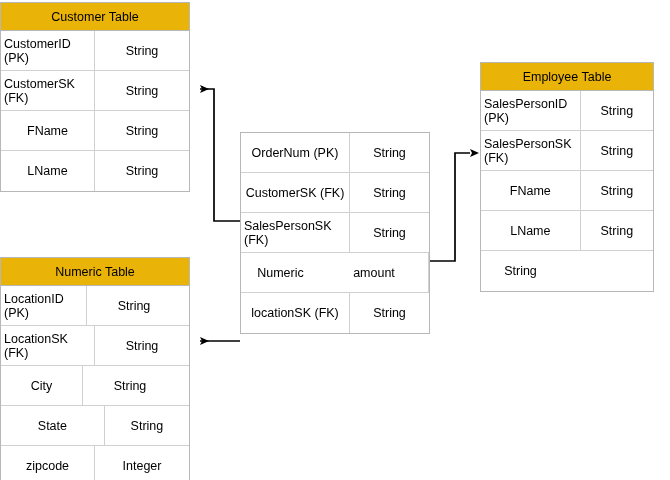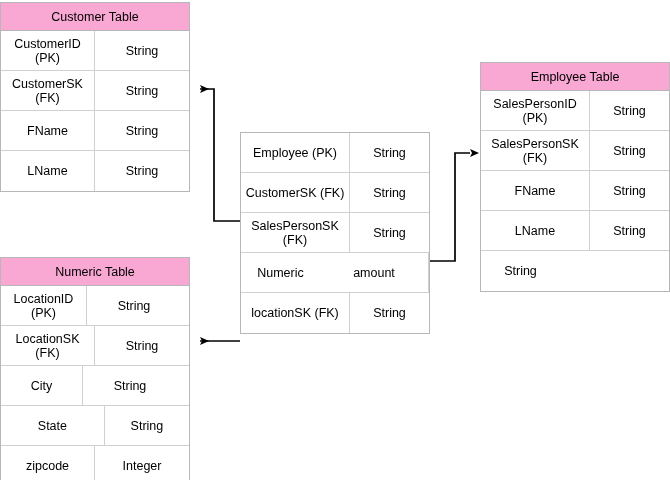--- a/index.html
+++ b/index.html
@@ -24,21 +24,21 @@
   }
   .er-table {
     position: absolute;
     box-sizing: border-box;
     background: #ffffff;
     border: 1px solid #b7b7b7;
     border-collapse: collapse;
   }
   .er-table .tbl-header {
     box-sizing: border-box;
-    background: #f9a8d4;
+    background: #eab308;
     border-bottom: 1px solid #b7b7b7;
     text-align: center;
     font-size: 12.5px;
     line-height: 28px;
     height: 28px;
     color: #000;
     white-space: nowrap;
     overflow: hidden;
   }
   .er-row {
@@ -48,21 +48,21 @@
     border-bottom: 1px solid #d0d0d0;
   }
   .er-row.last {
     border-bottom: none;
   }
   .er-cell {
     box-sizing: border-box;
     display: flex;
     align-items: center;
     justify-content: center;
-    text-align: center;
+    text-align: left;
     font-size: 12.5px;
     line-height: 14px;
     padding: 0 3px;
     overflow: hidden;
   }
   .er-cell.name {
     border-right: 1px solid #d0d0d0;
   }
   .connector-layer {
     position: absolute;
@@ -92,42 +92,42 @@
       <div class="er-cell" style="width:94px;">String</div>
     </div>
     <div class="er-row last">
       <div class="er-cell name" style="width:94px;">LName</div>
       <div class="er-cell" style="width:94px;">String</div>
     </div>
   </div>
 
   <div class="er-table" style="left:240px; top:132px; width:190px;">
     <div class="er-row">
-      <div class="er-cell name" style="width:109px;">Employee (PK)</div>
+      <div class="er-cell name" style="width:109px;">OrderNum (PK)</div>
       <div class="er-cell" style="width:79px;">String</div>
     </div>
     <div class="er-row">
       <div class="er-cell name" style="width:109px;">CustomerSK (FK)</div>
       <div class="er-cell" style="width:79px;">String</div>
     </div>
     <div class="er-row">
       <div class="er-cell name" style="width:109px;">SalesPersonSK (FK)</div>
       <div class="er-cell" style="width:79px;">String</div>
     </div>
     <div class="er-row">
       <div class="er-cell" style="width:79px;">Numeric</div>
       <div class="er-cell name" style="width:109px;">amount</div>
     </div>
     <div class="er-row last">
       <div class="er-cell name" style="width:109px;">locationSK (FK)</div>
       <div class="er-cell" style="width:79px;">String</div>
     </div>
   </div>
 
-  <div class="er-table" style="left:480px; top:62px; width:190px;">
+  <div class="er-table" style="left:480px; top:62px; width:174px;">
     <div class="tbl-header">Employee Table</div>
     <div class="er-row">
       <div class="er-cell name" style="width:109px;">SalesPersonID (PK)</div>
       <div class="er-cell" style="width:79px;">String</div>
     </div>
     <div class="er-row">
       <div class="er-cell name" style="width:109px;">SalesPersonSK (FK)</div>
       <div class="er-cell" style="width:79px;">String</div>
     </div>
     <div class="er-row">

